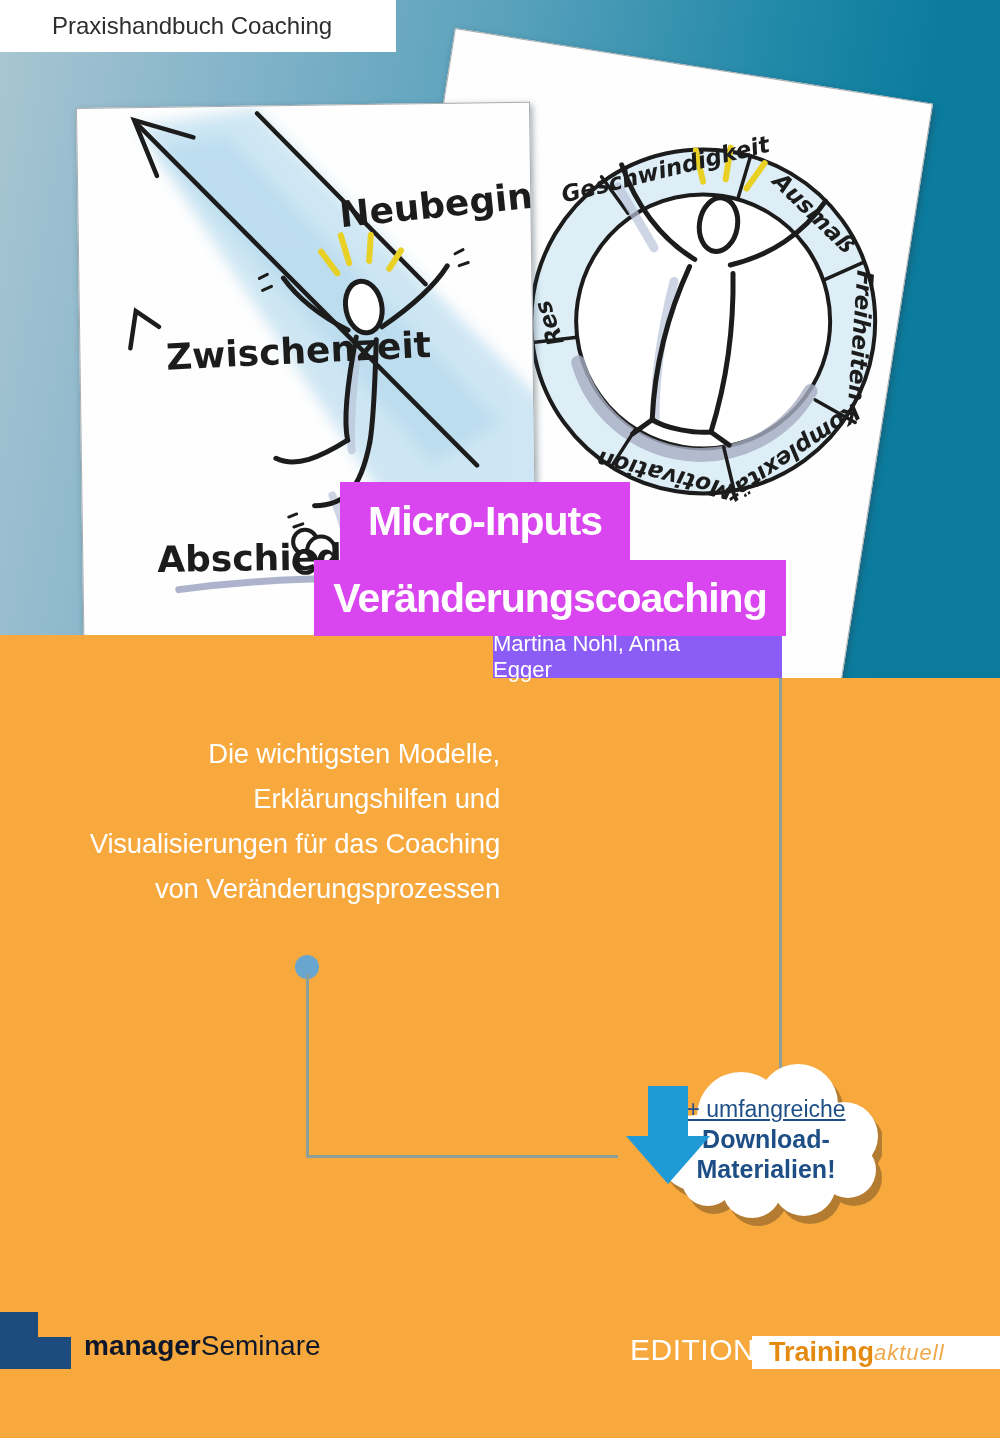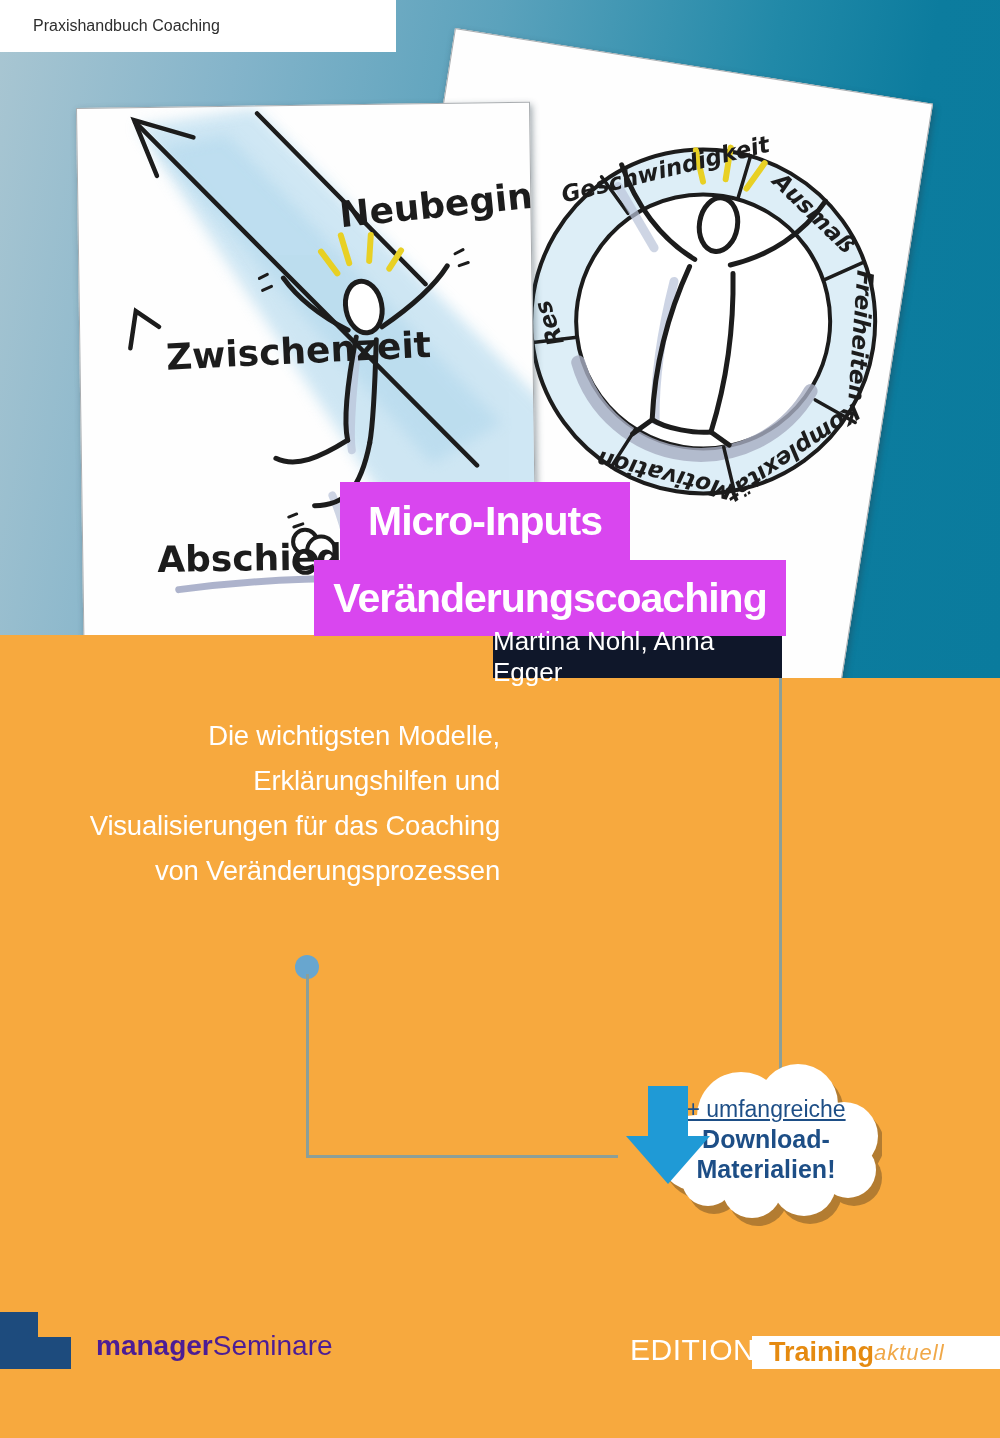--- a/index.html
+++ b/index.html
@@ -13,58 +13,58 @@
         box-shadow:2px 3px 7px rgba(40,60,70,.45);}
   .card-wheel{left:455px;top:28px;width:482px;height:660px;transform:rotate(9deg);transform-origin:0 0;}
   .card-phases{left:76px;top:108px;width:452px;height:530px;transform:rotate(-0.8deg);transform-origin:0 0;}
   .card svg{position:absolute;left:0;top:0;}
 
   .sketch-label{font-family:"DejaVu Sans",sans-serif;font-weight:bold;fill:#1c1c1c;}
 
   
   .series-box{position:absolute;left:0;top:0;width:396px;height:52px;background:#ffffff;
               display:flex;align-items:center;}
-  .series-box span{margin-left:33px;font-size:16px;color:#2e2e2e;letter-spacing:0;}
+  .series-box span{margin-left:52px;font-size:24px;color:#2e2e2e;letter-spacing:0;}
 
   
   .orange-patch{position:absolute;left:0;top:635px;width:494px;height:44px;background:#f7a93e;}
 
   
   .title-box{position:absolute;background:#d946ef;color:#ffffff;font-weight:bold;
              display:flex;align-items:center;justify-content:center;letter-spacing:-1px;}
   .title-line1{left:340px;top:482px;width:290px;height:78px;font-size:41px;}
   .title-line2{left:314px;top:560px;width:472px;height:76px;font-size:41px;}
-  .author-bar{position:absolute;left:493px;top:636px;width:289px;height:42px;background:#0f172a;
-              color:#ffffff;font-size:26px;display:flex;align-items:center;justify-content:flex-end;
+  .author-bar{position:absolute;left:493px;top:636px;width:289px;height:42px;background:#8b5cf6;
+              color:#ffffff;font-size:22px;display:flex;align-items:center;justify-content:flex-end;
               padding-right:4px;box-sizing:border-box;}
   .author-bar span{margin-right:44px;}
 
   
-  .description{position:absolute;left:0;top:713px;width:500px;text-align:right;
+  .description{position:absolute;left:0;top:731px;width:500px;text-align:right;
                color:#ffffff;font-size:27.5px;line-height:45px;letter-spacing:-0.2px;}
 
   
   .cline{position:absolute;background:#8c9f98;}
   .cline-v1{left:779px;top:678px;width:3px;height:392px;}
   .cline-v2{left:306px;top:974px;width:3px;height:183px;}
   .cline-h{left:306px;top:1155px;width:312px;height:3px;}
   .cdot{position:absolute;left:295px;top:955px;width:24px;height:24px;border-radius:50%;background:#68a6cf;}
 
   
   .cloud-wrap{position:absolute;left:636px;top:1058px;width:246px;height:170px;}
   .cloud-text{position:absolute;left:40px;top:36px;width:180px;text-align:center;
               color:#1d4e86;line-height:30px;}
   .cloud-text .l1{font-size:23px;font-weight:normal;text-decoration:underline;}
   .cloud-text .l2,.cloud-text .l3{font-size:25px;font-weight:bold;}
   .arrow-wrap{position:absolute;left:626px;top:1086px;width:84px;height:98px;}
 
   
   .step1{position:absolute;left:0;top:1312px;width:38px;height:57px;background:#1d4b7d;}
   .step2{position:absolute;left:0;top:1337px;width:71px;height:32px;background:#1d4b7d;}
-  .publisher{position:absolute;left:84px;top:1330px;font-size:28px;color:#4c1d95;margin-left:12px;}
+  .publisher{position:absolute;left:84px;top:1330px;font-size:28px;color:#0f172a;}
   .publisher b{font-weight:bold;}
   .edition{position:absolute;left:630px;top:1333px;font-size:30px;font-weight:300;color:#ffffff;letter-spacing:0.5px;}
   .imprint-box{position:absolute;left:752px;top:1336px;width:248px;height:33px;background:#ffffff;
                display:flex;align-items:center;}
   .imprint-box .t{margin-left:17px;font-size:27px;font-weight:bold;color:#e58a10;}
   .imprint-box .a{font-size:22px;font-style:italic;color:#f0a848;letter-spacing:1px;}
 </style>
 </head>
 <body>
 

